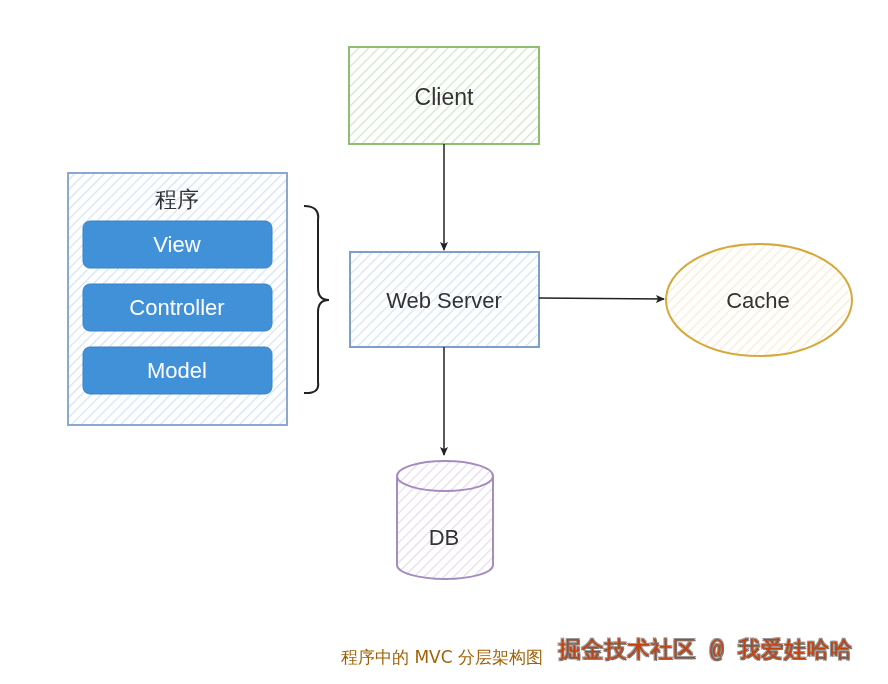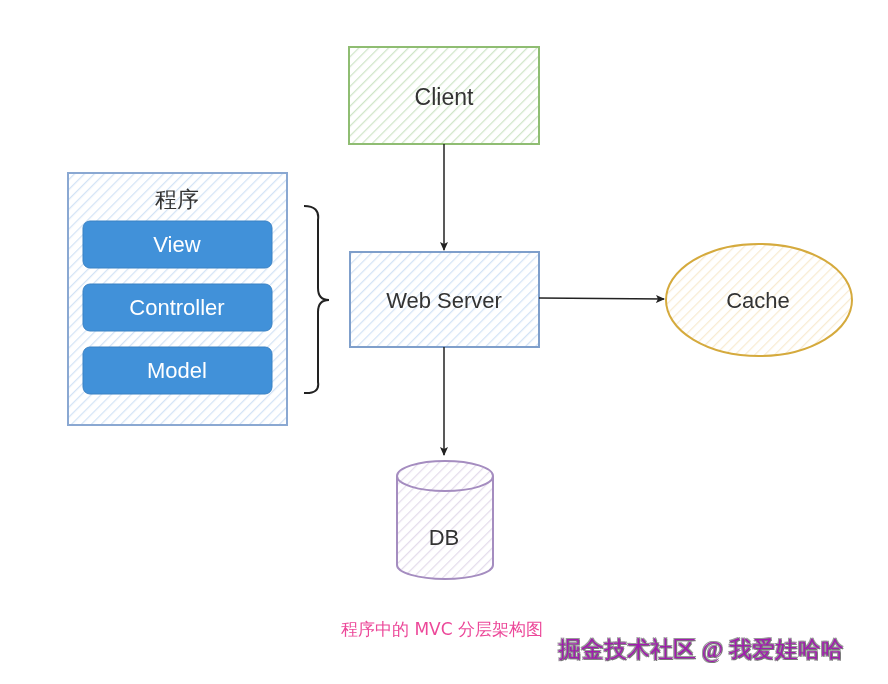--- a/index.html
+++ b/index.html
@@ -1,23 +1,23 @@
 <!DOCTYPE html>
 <html><head>
 <meta charset="utf-8">
 <style>
   html, body { margin:0; padding:0; background:#ffffff; }
   body { width:888px; height:684px; position:relative; overflow:hidden;
          font-family:"Liberation Sans", "DejaVu Sans", sans-serif; }
   svg#diagram { position:absolute; left:0; top:0; }
   .lbl { font-family:"Liberation Sans","DejaVu Sans",sans-serif; fill:#333333; }
-  .caption { position:absolute; left:341px; top:618px; font-size:17px; color:#ec4899;
+  .caption { position:absolute; left:341px; top:646px; font-size:17px; color:#a16207;
              font-family:"DejaVu Sans","Liberation Sans",sans-serif; }
-  .watermark { position:absolute; left:558px; top:634px; font-size:23px; color:#a21caf;
-               font-family:Liberation Serif, serif;
+  .watermark { position:absolute; left:558px; top:634px; font-size:23px; color:#c2410c;
+               font-family:Liberation Mono, monospace;
                text-shadow: 1px 1px 0 #777, -1px -1px 0 #999, 1px -1px 0 #999, -1px 1px 0 #999; }
 </style>
 </head>
 <body>
 
 <svg id="diagram" width="888" height="684" viewBox="0 0 888 684">
   <defs>
     <pattern id="hatch-green" width="7" height="7" patternUnits="userSpaceOnUse" patternTransform="rotate(45)">
       <rect width="7" height="7" fill="#ffffff"></rect>
       <line x1="0" y1="0" x2="0" y2="7" stroke="#cfe5c8" stroke-width="2.5"></line>

